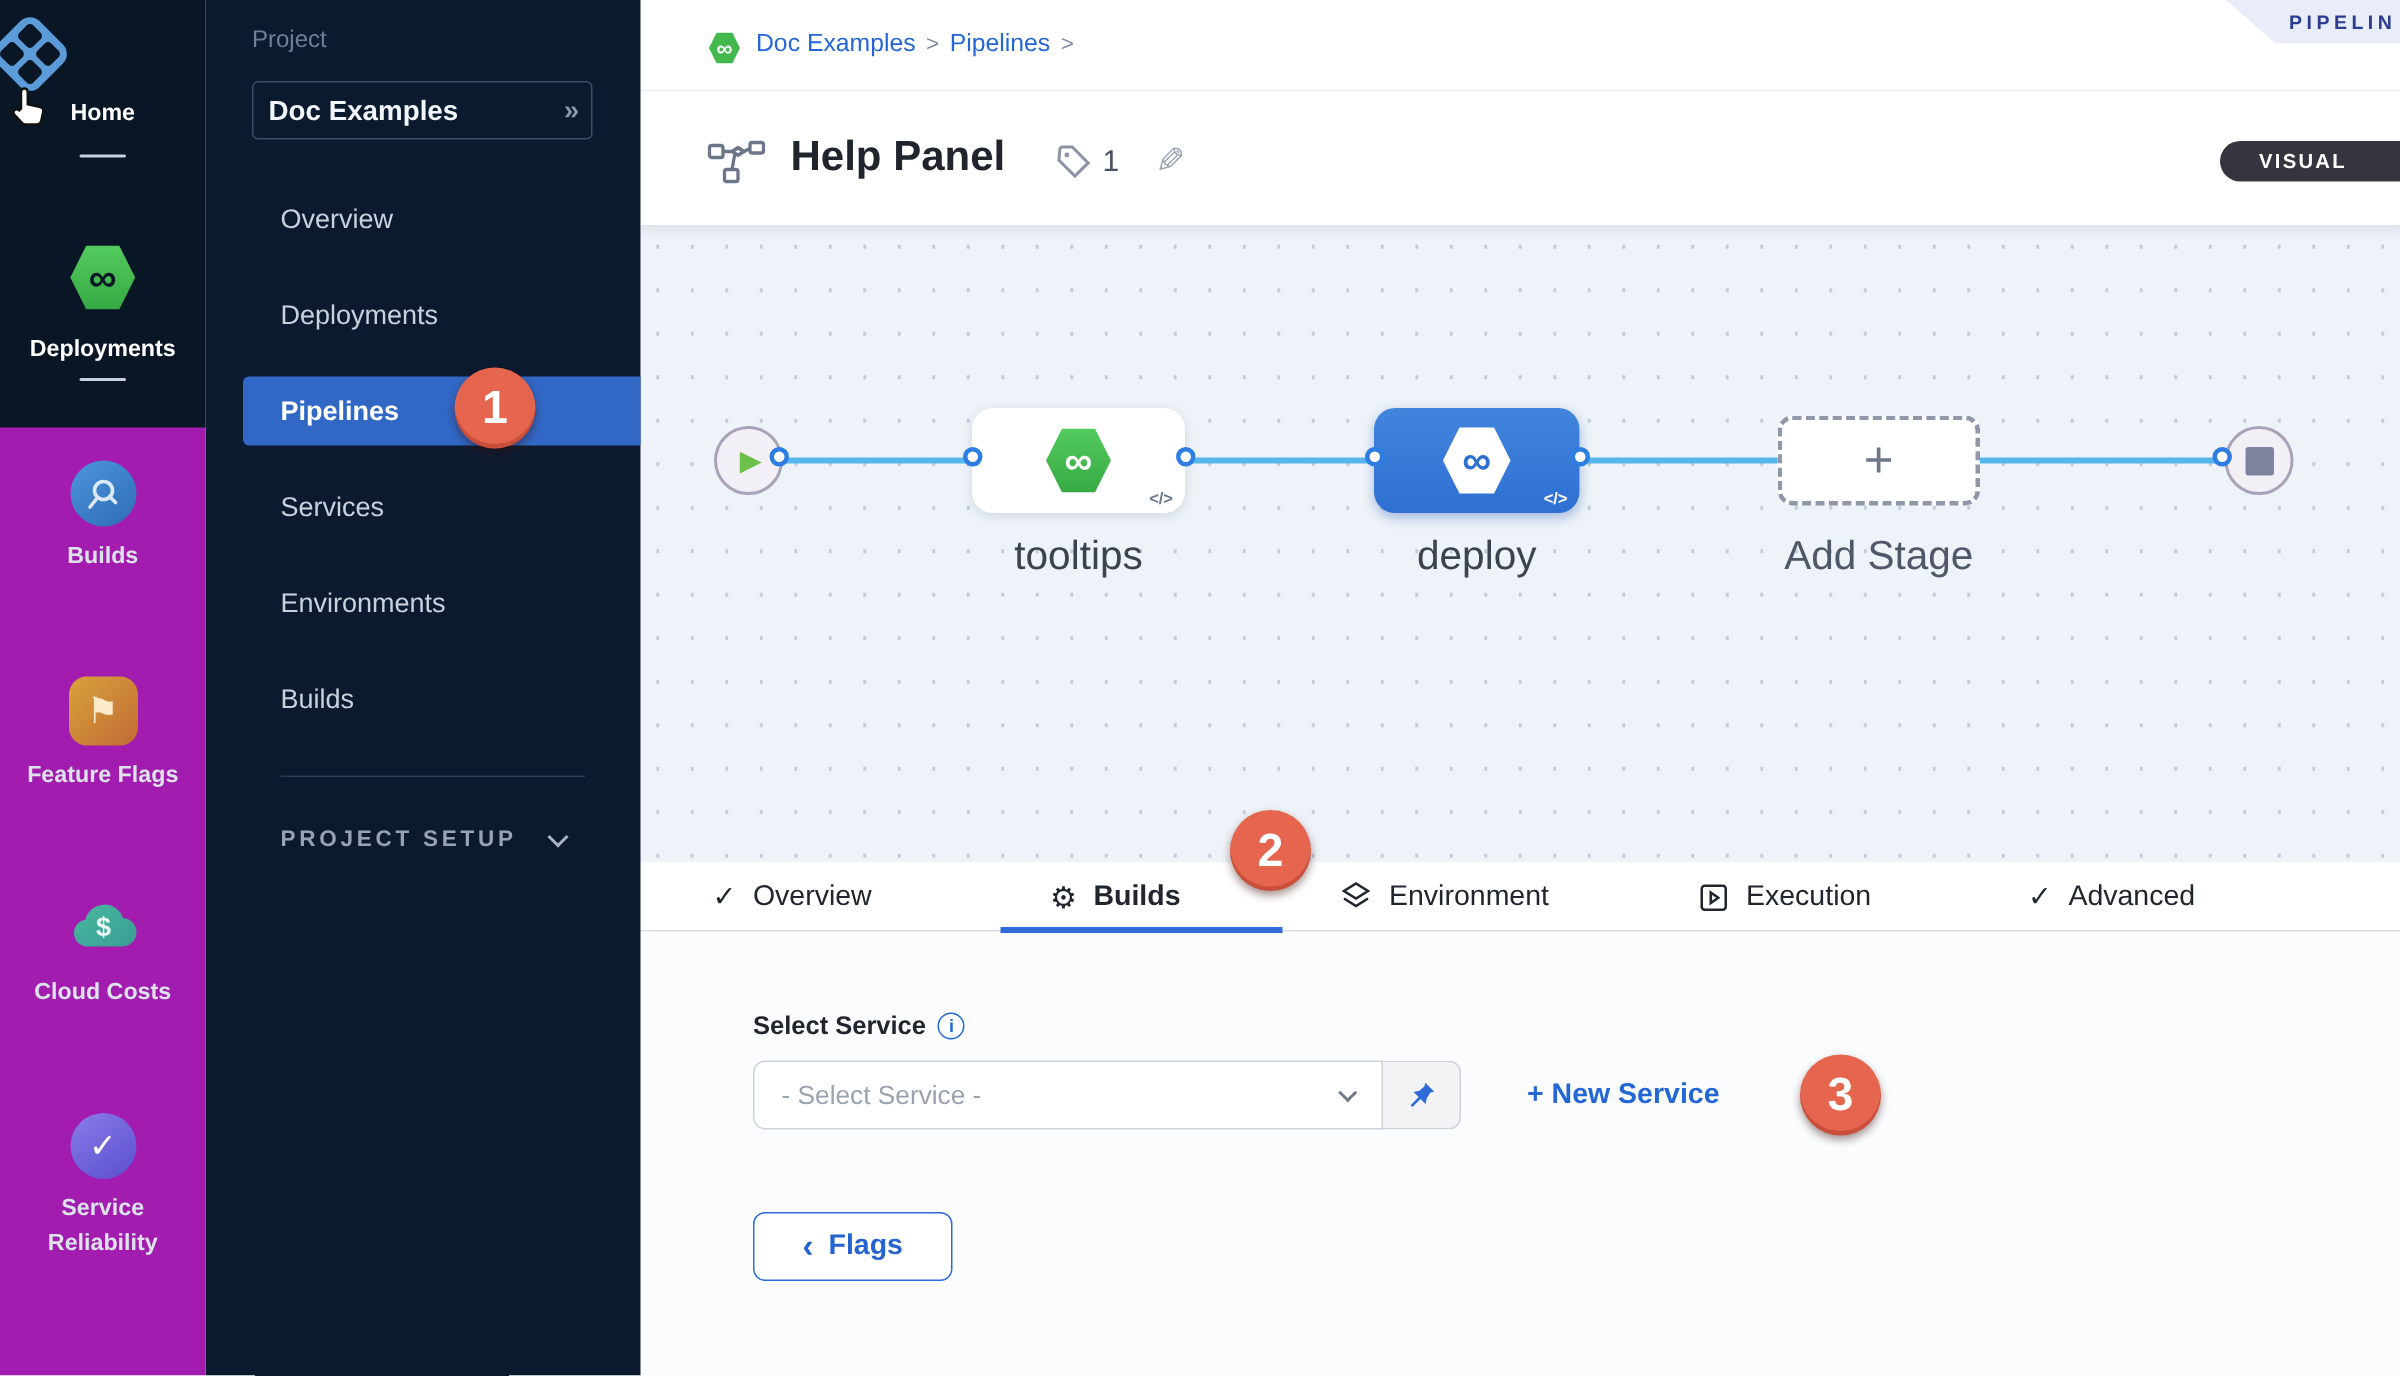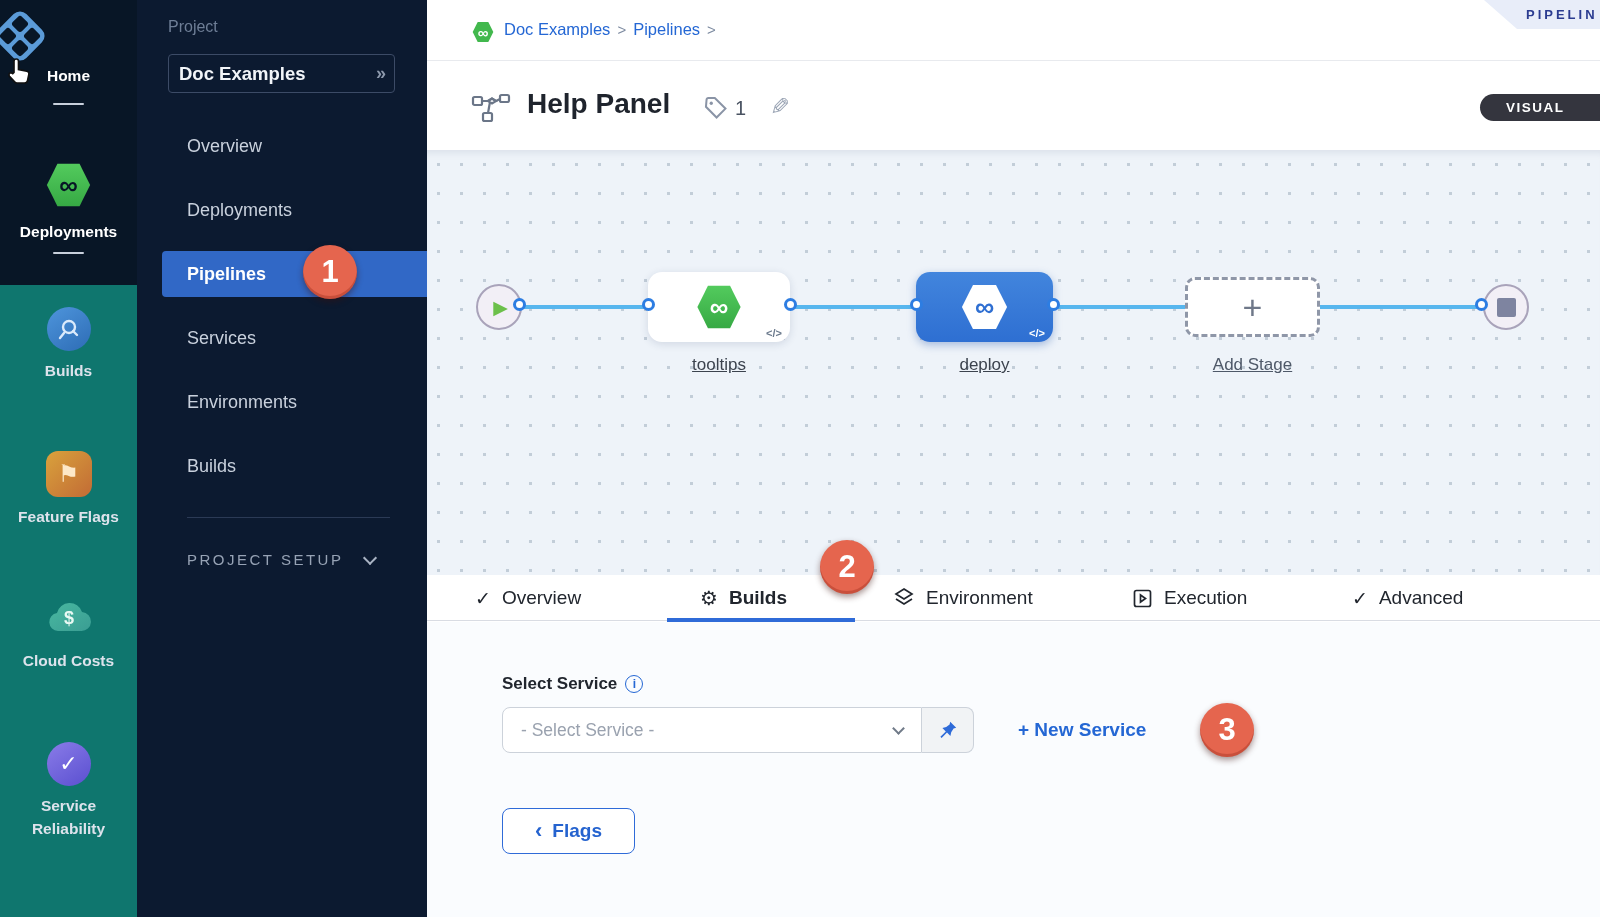--- a/index.html
+++ b/index.html
@@ -1,21 +1,21 @@
 <!DOCTYPE html>
 <html><head>
 <meta charset="utf-8">
 <style>
   * { margin:0; padding:0; box-sizing:border-box; }
   html,body { width:1600px; height:917px; overflow:hidden; background:#fff;
     font-family:"Liberation Sans","DejaVu Sans",sans-serif; }
   .app { position:relative; width:1600px; height:917px; overflow:hidden; }
 
   
-  .rail { position:absolute; left:0; top:0; width:137px; height:917px; background:#0f766e; z-index:5; }
+  .rail { position:absolute; left:0; top:0; width:137px; height:917px; background:#a21caf; z-index:5; }
   .rail-top-bg { position:absolute; left:0; top:0; width:137px; height:285px; background:#081626; }
   .rail-item { position:absolute; left:0; width:137px; text-align:center; }
   .rail-icon { display:inline-block; }
   .rail-label { display:block; margin-top:8px; font-size:15.5px; font-weight:bold; color:#dde3ec; line-height:23px; }
   .rail-underline { position:absolute; left:53px; width:31px; height:2px; background:#c8d0dc; border-radius:2px; }
   .hex { position:relative; display:inline-block;
     clip-path:polygon(26% 4%, 74% 4%, 97% 50%, 74% 96%, 26% 96%, 3% 50%); }
   .hex .inf { position:absolute; left:0; top:0; width:100%; height:100%;
     display:flex; align-items:center; justify-content:center; font-weight:bold; }
   .home-diamond { width:40px; height:40px; background:#5b9bd8; border-radius:9px; transform:rotate(45deg);
@@ -30,21 +30,21 @@
   .proj-box { position:absolute; left:31px; top:54px; width:227px; height:39px; border:1px solid #3c4b66;
     border-radius:4px; display:flex; align-items:center; padding:0 10px; }
   .proj-box .name { color:#f2f5f9; font-size:18.5px; font-weight:bold; flex:1; }
   .proj-box .dbl { color:#8c98ab; font-size:18px; font-weight:bold; letter-spacing:-2px; }
   .proj-item { position:absolute; left:0; width:290px; height:46px; line-height:46px; padding-left:50px;
     font-size:18px; color:#c9d1dd; cursor:pointer; }
   .proj-item.active { left:25px; width:265px; padding-left:25px; background:#3168c6; border-radius:4px 0 0 4px;
     color:#fff; font-weight:bold; }
   .proj-divider { position:absolute; left:50px; top:517px; width:203px; height:1px; background:#2b3a55; }
   .setup-row { position:absolute; left:50px; top:551px; width:200px; display:flex; align-items:center; }
-  .setup-label { font-size:15px; letter-spacing:2.5px; color:#97a3b5; font-weight:normal; }
+  .setup-label { font-size:15px; letter-spacing:2.5px; color:#97a3b5; font-weight:bold; }
   .chev-down { width:10px; height:10px; border-right:2.5px solid #aab4c4; border-bottom:2.5px solid #aab4c4;
     transform:rotate(45deg); margin-left:22px; margin-top:-4px; }
 
   
   .callout { position:absolute; width:54px; height:54px; border-radius:50%; background:#e5654e;
     color:#fff; font-size:31px; font-weight:bold; display:flex; align-items:center; justify-content:center;
     box-shadow:0 3px 6px rgba(60,15,10,.45), inset 0 -3px 0 rgba(150,40,25,.35); z-index:30; }
 
   
   .main { position:absolute; left:427px; top:0; width:1173px; height:917px; background:#fff; overflow:hidden; }
@@ -77,21 +77,21 @@
   .conn { position:absolute; left:92px; top:155px; width:962px; height:4px; background:#57b6ee; border-radius:2px; }
   .port { position:absolute; width:13px; height:13px; background:#fff; border:3.5px solid #2d7de2;
     border-radius:50%; top:148px; z-index:3; }
   .endcap { position:absolute; top:134px; width:46px; height:46px; border-radius:50%;
     background:#f2eff6; border:2px solid #a9a3ba; display:flex; align-items:center; justify-content:center; z-index:2; }
   .play-tri { color:#6cc04a; font-size:19px; margin-left:3px; }
   .stop-sq { width:19px; height:19px; background:#7e84a0; border-radius:2px; }
   .stage-card { position:absolute; top:122px; height:70px; border-radius:14px; z-index:2;
     display:flex; align-items:center; justify-content:center; }
   .stage-card .code { position:absolute; right:8px; bottom:3px; font-size:11px; font-weight:bold; }
-  .stage-label { position:absolute; top:205px; font-size:17px; color:#3c434e; text-align:center;text-decoration:underline; }
+  .stage-label { position:absolute; top:205px; font-size:27px; color:#3c434e; text-align:center; }
   .card-tooltips { left:221px; width:142px; background:#fff; box-shadow:0 2px 8px rgba(30,50,90,.14); }
   .card-deploy { left:489px; width:137px; background:linear-gradient(180deg,#4285dd,#2e6fd2);
     box-shadow:0 3px 8px rgba(30,80,170,.35); }
   .add-stage { position:absolute; left:758px; top:127px; width:135px; height:60px; background:#fff;
     border:3px dashed #8f97a8; border-radius:10px; display:flex; align-items:center; justify-content:center;
     color:#6f7889; font-size:34px; font-weight:300; z-index:2; }
 
   
   .tabs-row { position:absolute; left:0; top:575px; width:1173px; height:46px; background:#fff;
     border-bottom:1px solid #d9dce3; }

